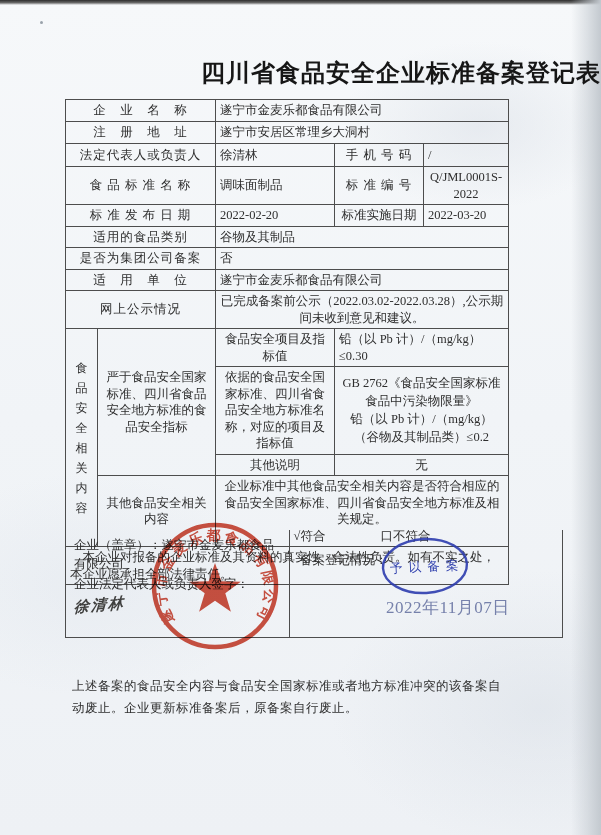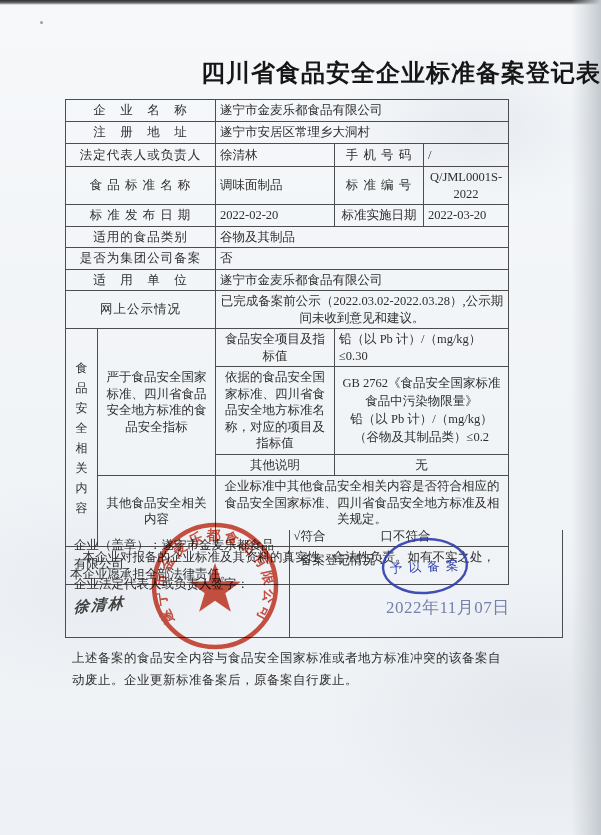--- a/index.html
+++ b/index.html
@@ -45,21 +45,21 @@
   .sig-left { width:224px; border-right:1px solid #4d4d4d; padding:6px 8px; font-size:12.5px; line-height:1.55; position:relative; }
   .sig-right { flex:1; position:relative; font-size:12.5px; }
   .sig-date { position:absolute; left:38px; bottom:8px; letter-spacing:2px; }
   .signature { display:inline-block; font-style:italic; font-weight:600; letter-spacing:2px;
     transform:rotate(-5deg) skewX(-8deg); color:#40403f; font-size:15px; }
   .reg-label { position:absolute; left:10px; top:22px; }
   .stamp-oval { position:absolute; left:89px; top:5px; }
   .stamp-date { position:absolute; left:96px; top:66px; color:#7681ab; font-size:17px; letter-spacing:.5px; }
 
   .seal { position:absolute; left:145px; top:516px; mix-blend-mode:multiply; opacity:.85; }
-  .footer { position:absolute; left:72px; top:648px; width:440px; font-size:12.5px; line-height:1.75; letter-spacing:.5px; }
+  .footer { position:absolute; left:72px; top:676px; width:440px; font-size:12.5px; line-height:1.75; letter-spacing:.5px; }
 </style>
 </head>
 <body>
 
 <div class="paper">
   <div class="edge-top"></div>
   <div class="edge-right"></div>
   <div class="pen-dot"></div>
 
   <div class="title">四川省食品安全企业标准备案登记表</div>

